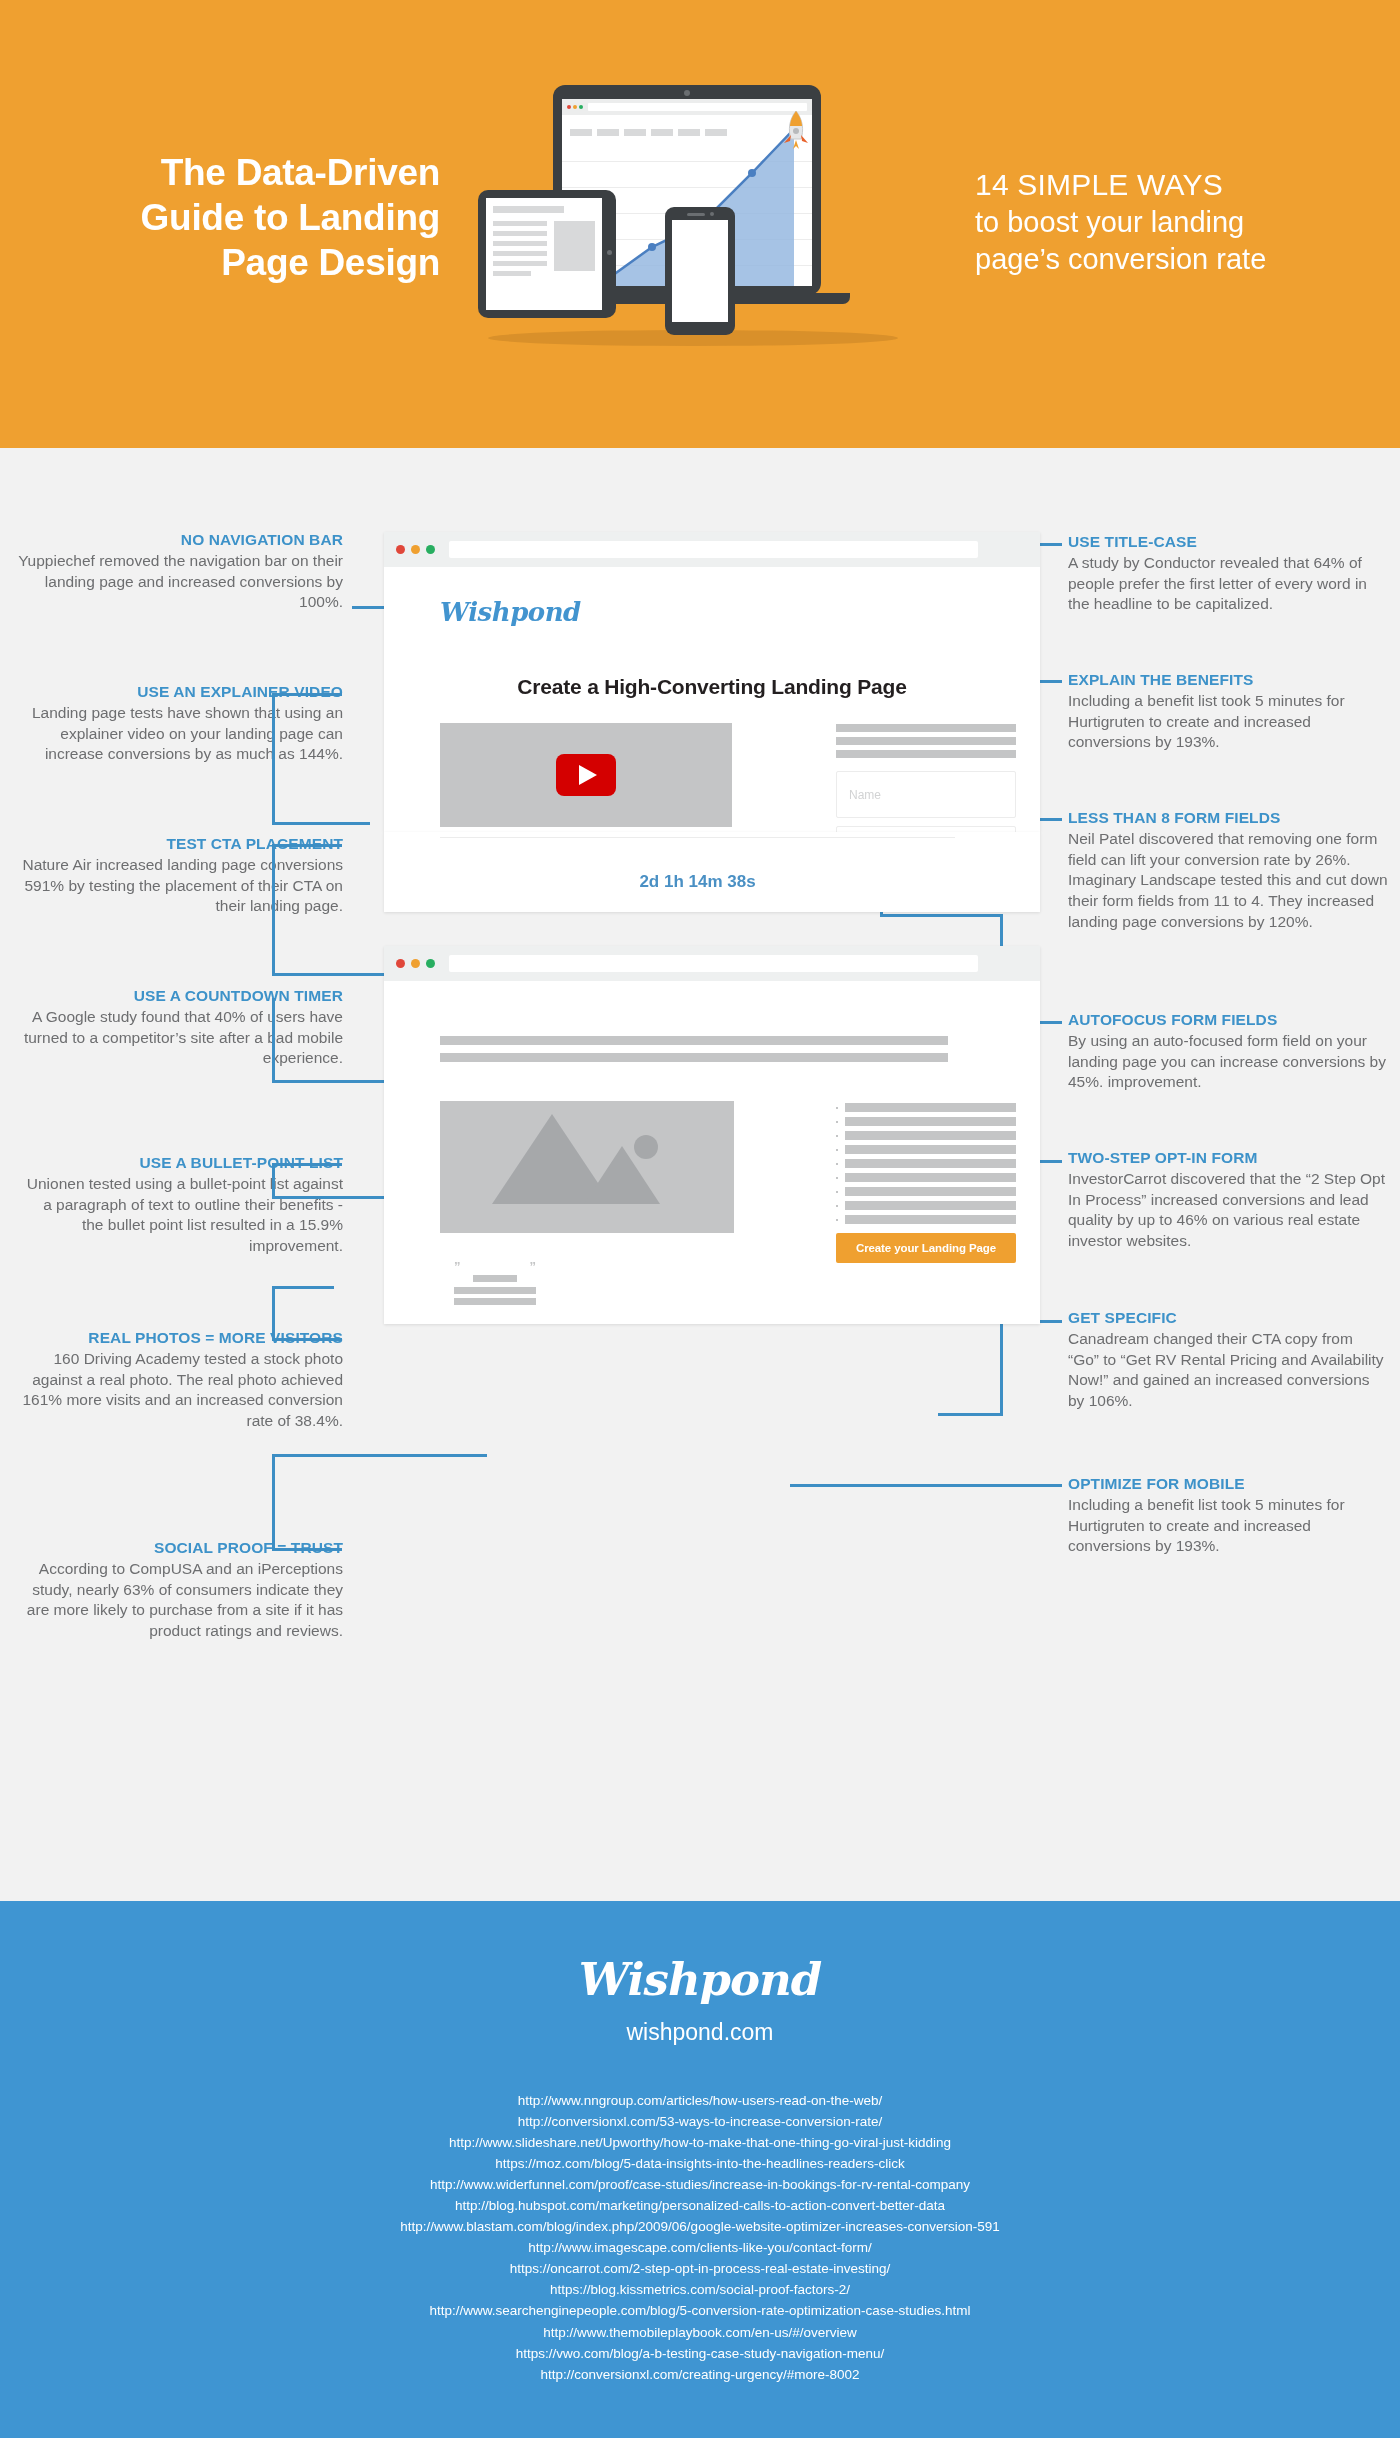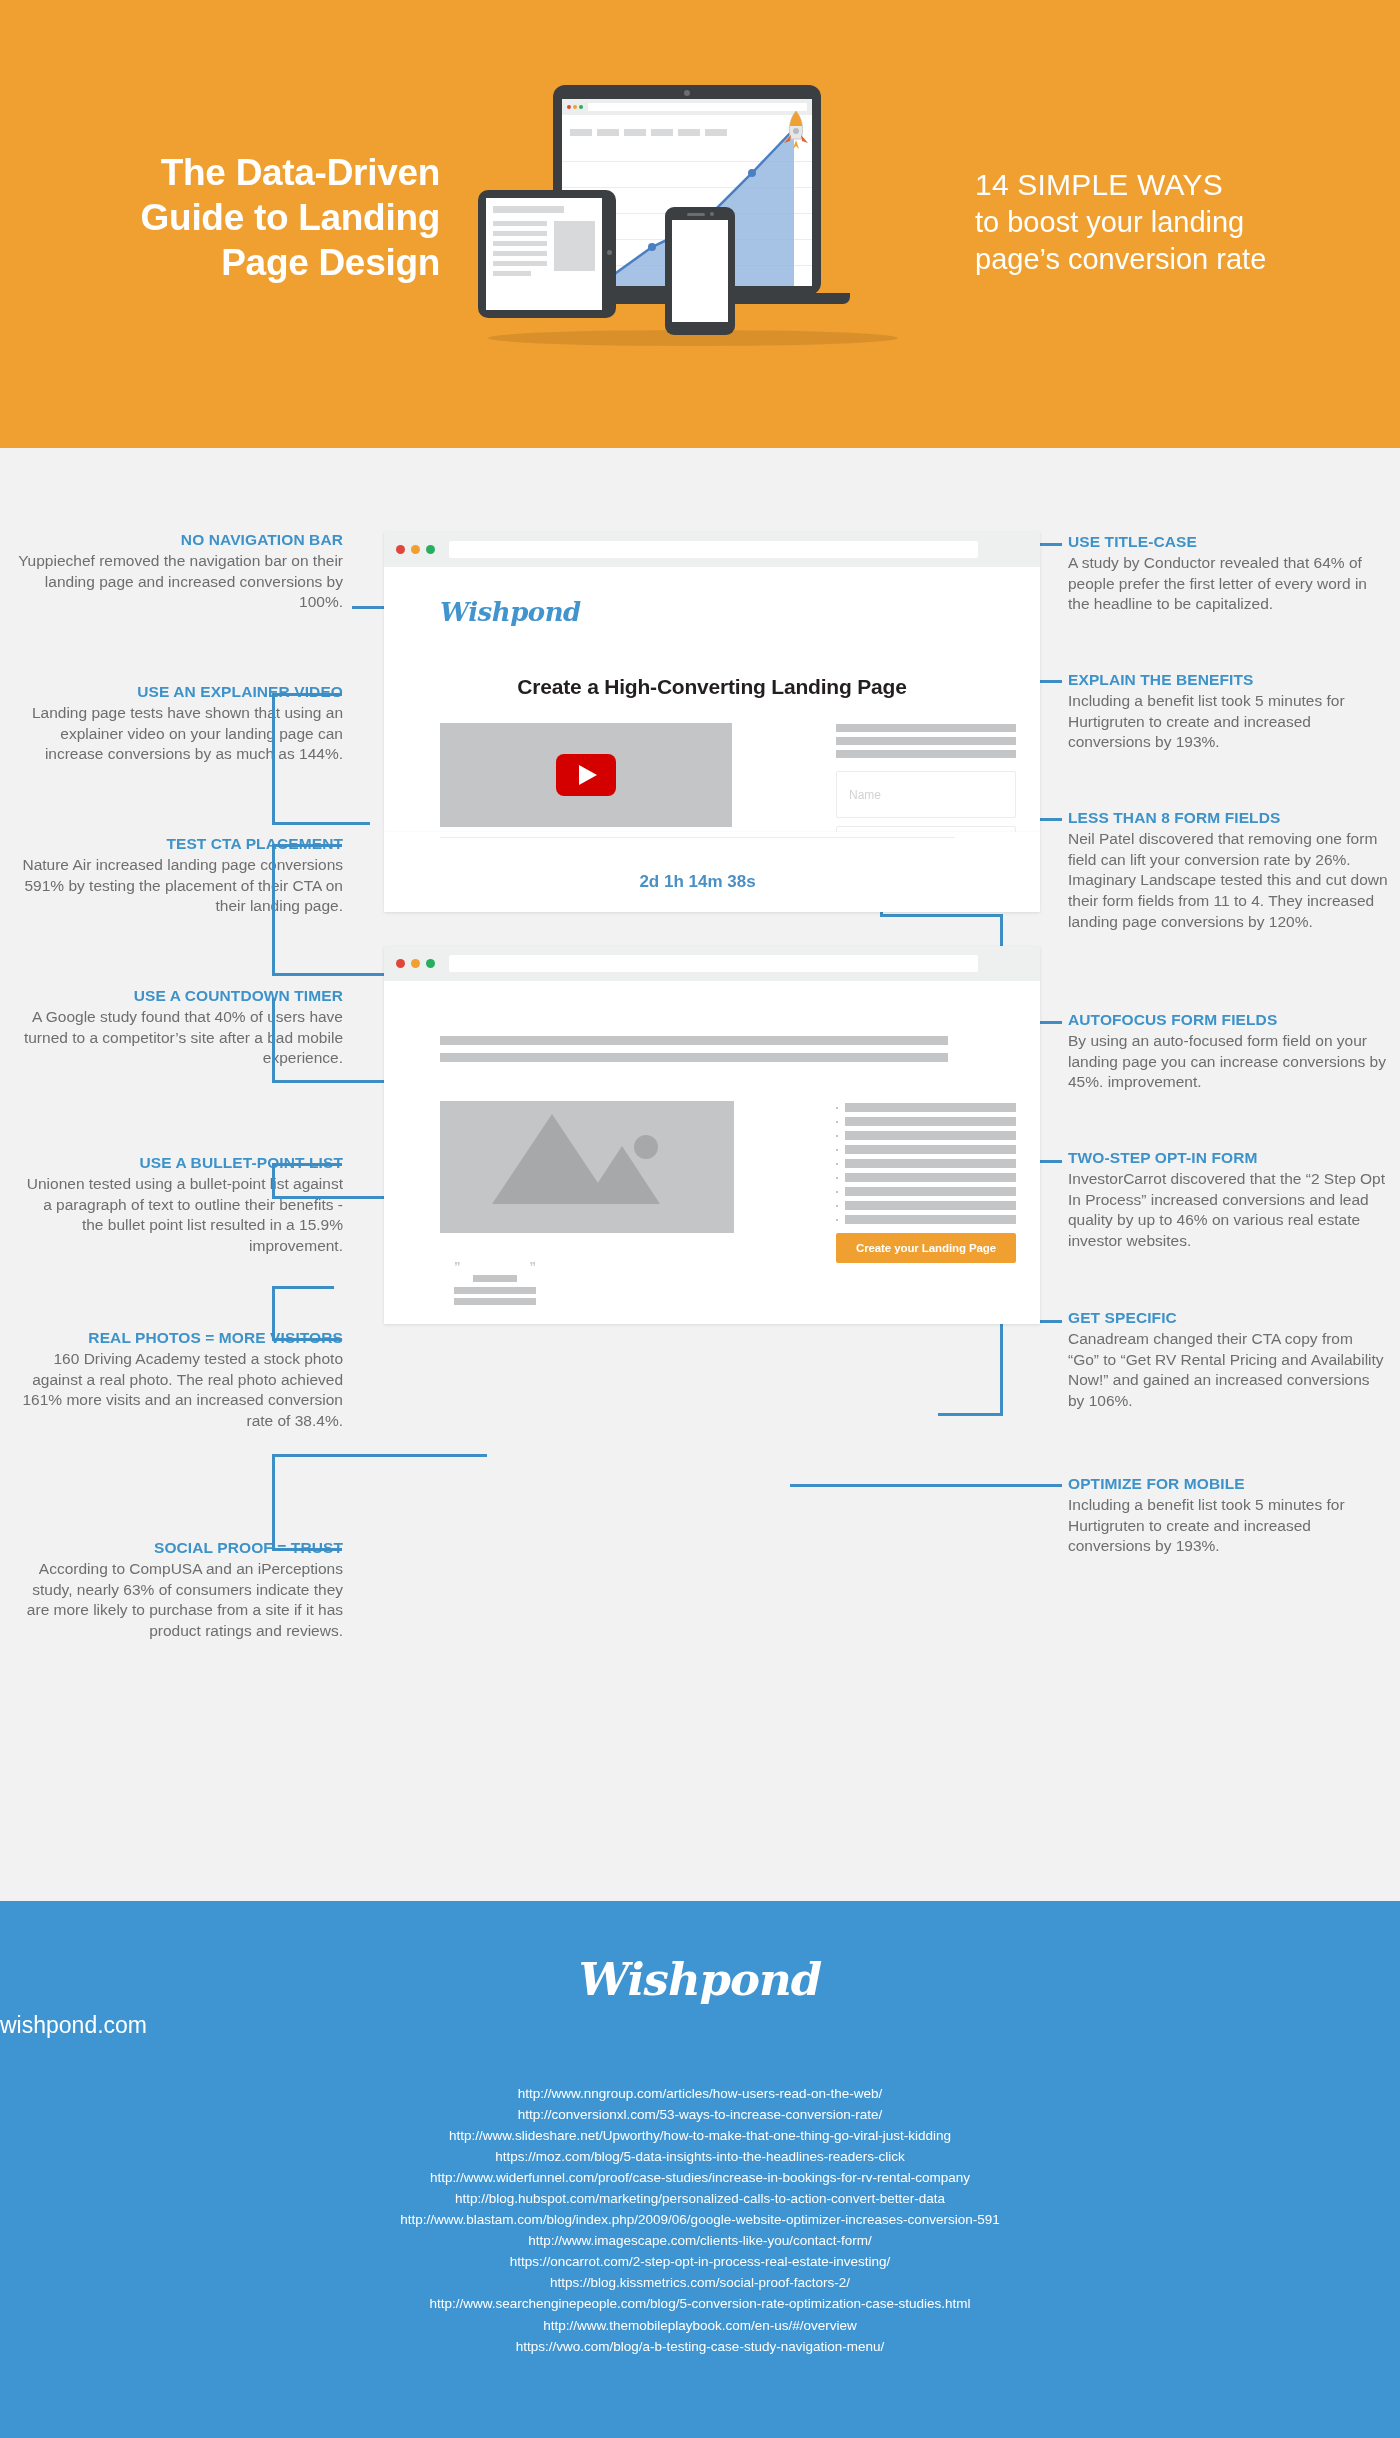--- a/index.html
+++ b/index.html
@@ -153,21 +153,21 @@
   
   .ln { position:absolute; background:#3d8ec4; }
 
   
   .footer { position:absolute; left:0; top:1901px; width:1400px; height:537px; background:#3f95d2; }
   .footer-logo {
     text-align:center; color:#fff; font-family:"DejaVu Serif", serif;
     font-style: italic; font-weight:bold; font-size: 45px; padding-top: 52px;
     letter-spacing: -1px;
   }
-  .footer-url { color:#fff; font-size: 23px; margin-top: 6px; }
+  .footer-url { text-align:center; color:#fff; font-size: 23px; margin-top: 13px; }
   .sources { margin-top: 44px; text-align:center; }
   .sources div { color:#ffffff; font-size: 13.5px; line-height: 1.56; }
 </style>
 </head>
 <body>
 
 <div class="header">
   <div class="header-title">
     <div>The Data-Driven</div>
     <div>Guide to Landing</div>
@@ -509,14 +509,15 @@
     <div>https://moz.com/blog/5-data-insights-into-the-headlines-readers-click</div>
     <div>http://www.widerfunnel.com/proof/case-studies/increase-in-bookings-for-rv-rental-company</div>
     <div>http://blog.hubspot.com/marketing/personalized-calls-to-action-convert-better-data</div>
     <div>http://www.blastam.com/blog/index.php/2009/06/google-website-optimizer-increases-conversion-591</div>
     <div>http://www.imagescape.com/clients-like-you/contact-form/</div>
     <div>https://oncarrot.com/2-step-opt-in-process-real-estate-investing/</div>
     <div>https://blog.kissmetrics.com/social-proof-factors-2/</div>
     <div>http://www.searchenginepeople.com/blog/5-conversion-rate-optimization-case-studies.html</div>
     <div>http://www.themobileplaybook.com/en-us/#/overview</div>
     <div>https://vwo.com/blog/a-b-testing-case-study-navigation-menu/</div>
+    <div>http://conversionxl.com/creating-urgency/#more-8002</div>
   </div>
 </div>
 
 </body></html>

